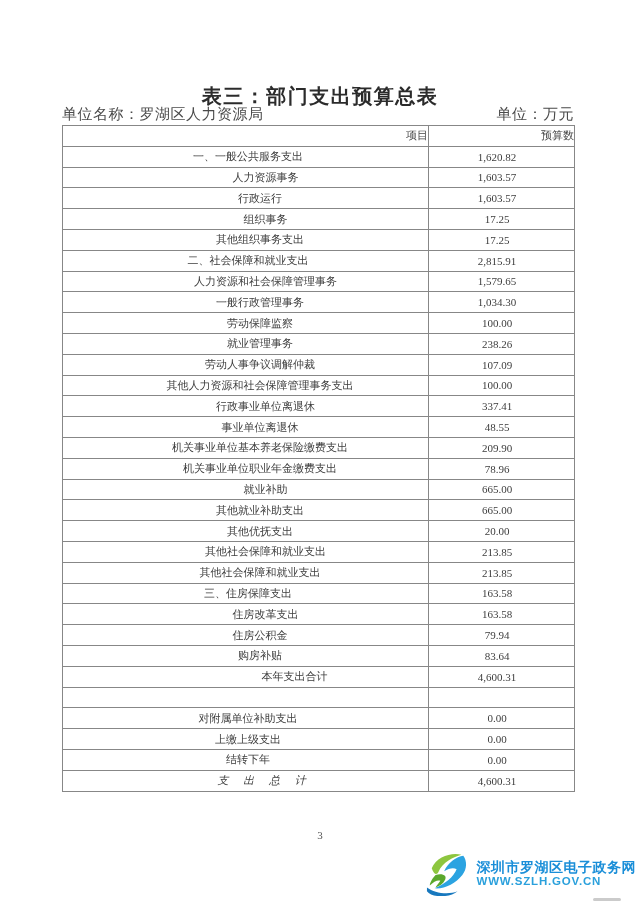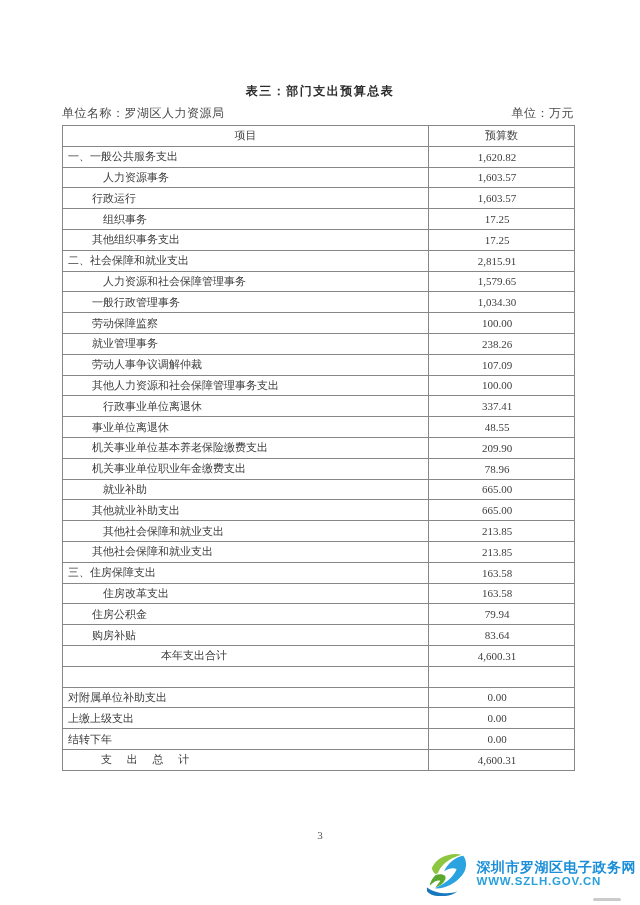--- a/index.html
+++ b/index.html
@@ -2,46 +2,46 @@
 <html><head>
 <meta charset="utf-8">
 <style>
   html,body{margin:0;padding:0;background:#fff;}
   .page{
     position:relative;width:640px;height:905px;background:#ffffff;overflow:hidden;
     font-family:"Liberation Serif","DejaVu Serif",serif;color:#3d3d3d;
   }
   .doc-title{
     position:absolute;top:83px;left:0;right:0;text-align:center;
-    font-size:12px;font-weight:bold;color:#2b2b2b;letter-spacing:1.5px;
+    font-size:20px;font-weight:bold;color:#2b2b2b;letter-spacing:1.5px;
   }
   .meta-row{
     position:absolute;top:105px;left:62px;width:512px;
     display:flex;justify-content:space-between;
-    font-size:12px;color:#4a4a4a;letter-spacing:0.5px;
+    font-size:15px;color:#4a4a4a;letter-spacing:0.5px;
   }
   table.budget-table{
     position:absolute;top:125px;left:62px;width:512px;
     border-collapse:collapse;table-layout:fixed;
   }
   .budget-table col.c-item{width:366px;}
   .budget-table col.c-amt{width:146px;}
   .budget-table th,.budget-table td{
     border:1px solid #878787;height:19.8px;padding:0;
     font-size:11px;font-weight:normal;color:#3d3d3d;
     overflow:hidden;white-space:nowrap;
   }
-  .budget-table th{text-align:center;color:#454545;}
-  .budget-table td.item{text-align:left;}
+  .budget-table th{text-align:right;color:#454545;}
+  .budget-table td.item{text-align:center;}
   .budget-table td.amount{text-align:center;padding-right:9px;}
   td.item.l0{padding-left:5px;}
   td.item.l1{padding-left:40px;}
   td.item.l2{padding-left:29px;}
   td.item.t1{padding-left:98px;}
-  td.item.t2{padding-left:38px;letter-spacing:6px;}
+  td.item.t2{padding-left:38px;letter-spacing:6px;font-style:italic;}
   .page-number{
     position:absolute;top:829px;left:0;right:0;text-align:center;
     font-size:11px;color:#555;
   }
   .footer{
     position:absolute;right:4px;bottom:9px;
     display:flex;align-items:center;
     font-family:"Liberation Sans","DejaVu Sans",sans-serif;
   }
   .footer .logo{width:50px;height:44px;margin-right:4px;flex:0 0 auto;}
@@ -161,20 +161,24 @@
     <td class="item l1">就业补助</td>
     <td class="amount">665.00</td>
   </tr>
 
   <tr>
     <td class="item l2">其他就业补助支出</td>
     <td class="amount">665.00</td>
   </tr>
 
 
+  <tr>
+    <td class="item l2">其他优抚支出</td>
+    <td class="amount">20.00</td>
+  </tr>
 
   <tr>
     <td class="item l1">其他社会保障和就业支出</td>
     <td class="amount">213.85</td>
   </tr>
 
   <tr>
     <td class="item l2">其他社会保障和就业支出</td>
     <td class="amount">213.85</td>
   </tr>

